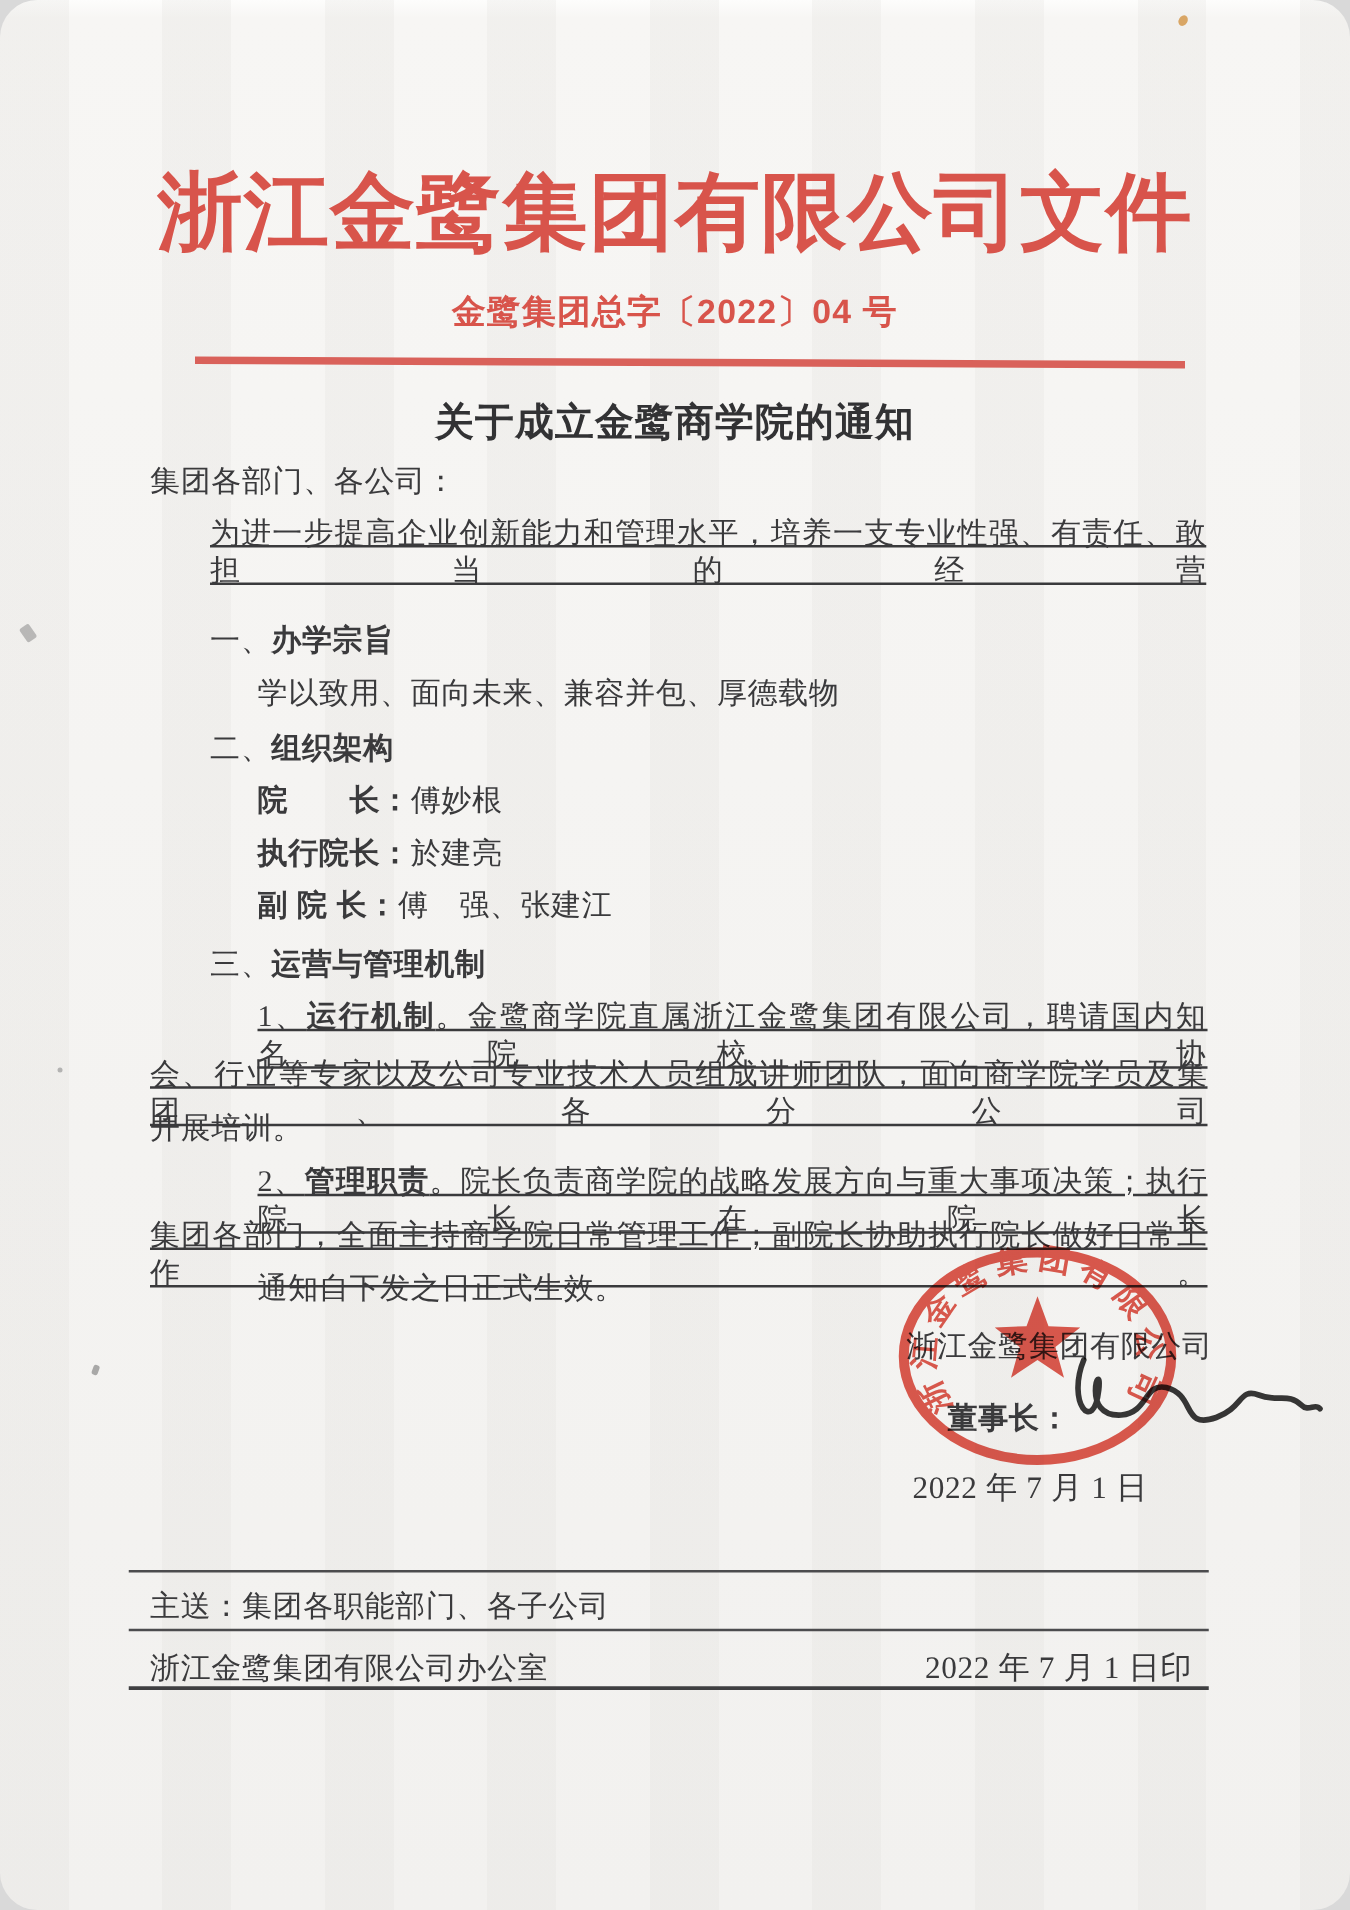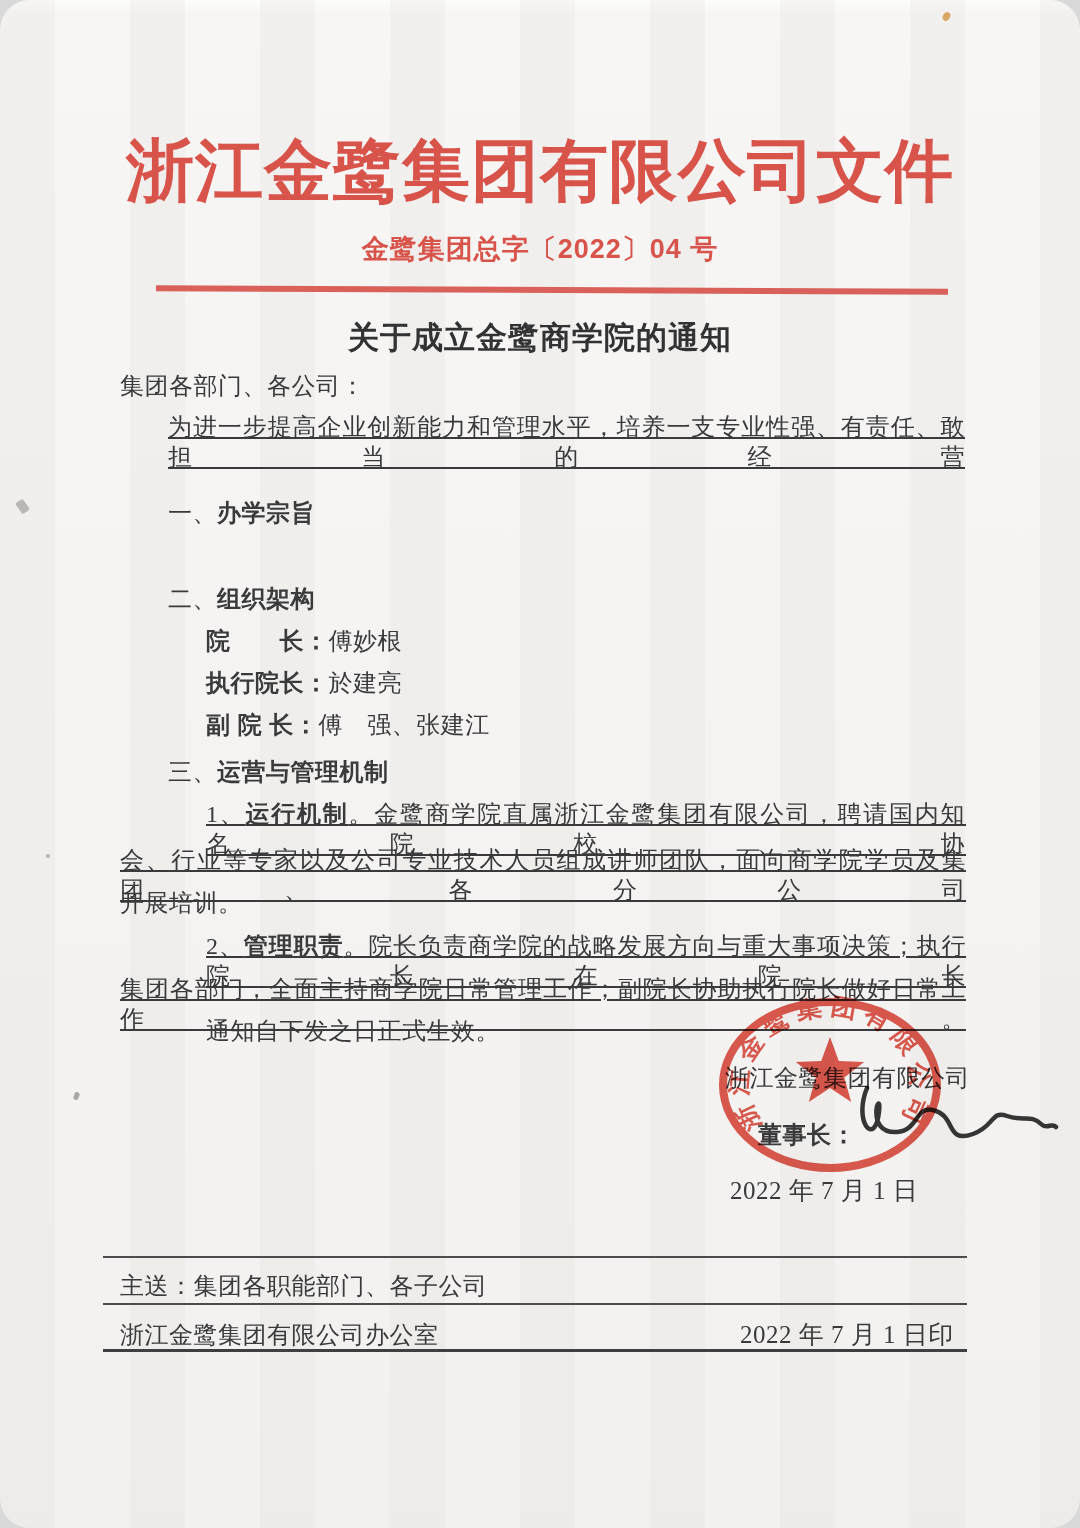--- a/index.html
+++ b/index.html
@@ -33,20 +33,21 @@
 
   <div class="t hei" style="left:0;width:1080px;text-align:center;top:319px;font-size:31px;line-height:38px;color:#323234;letter-spacing:1px;">关于成立金鹭商学院的通知</div>
 
   <div class="t b24" style="left:120px;top:371px;">集团各部门、各公司：</div>
 
   <div class="t b24 just" style="left:168px;top:412px;width:797px;">为进一步提高企业创新能力和管理水平，培养一支专业性强、有责任、敢担当的经营</div>
 
   <div class="t b24" style="left:168px;top:498px;">
     <span>一、</span><span class="hei">办学宗旨</span>
   </div>
+  <div class="t b24" style="left:206px;top:540px;">学以致用、面向未来、兼容并包、厚德载物</div>
 
   <div class="t b24" style="left:168px;top:584px;">
     <span>二、</span><span class="hei">组织架构</span>
   </div>
   <div class="t b24" style="left:206px;top:626px;">
     <span class="hei">院　　长：</span><span>傅妙根</span>
   </div>
   <div class="t b24" style="left:206px;top:668px;">
     <span class="hei">执行院长：</span><span>於建亮</span>
   </div>

